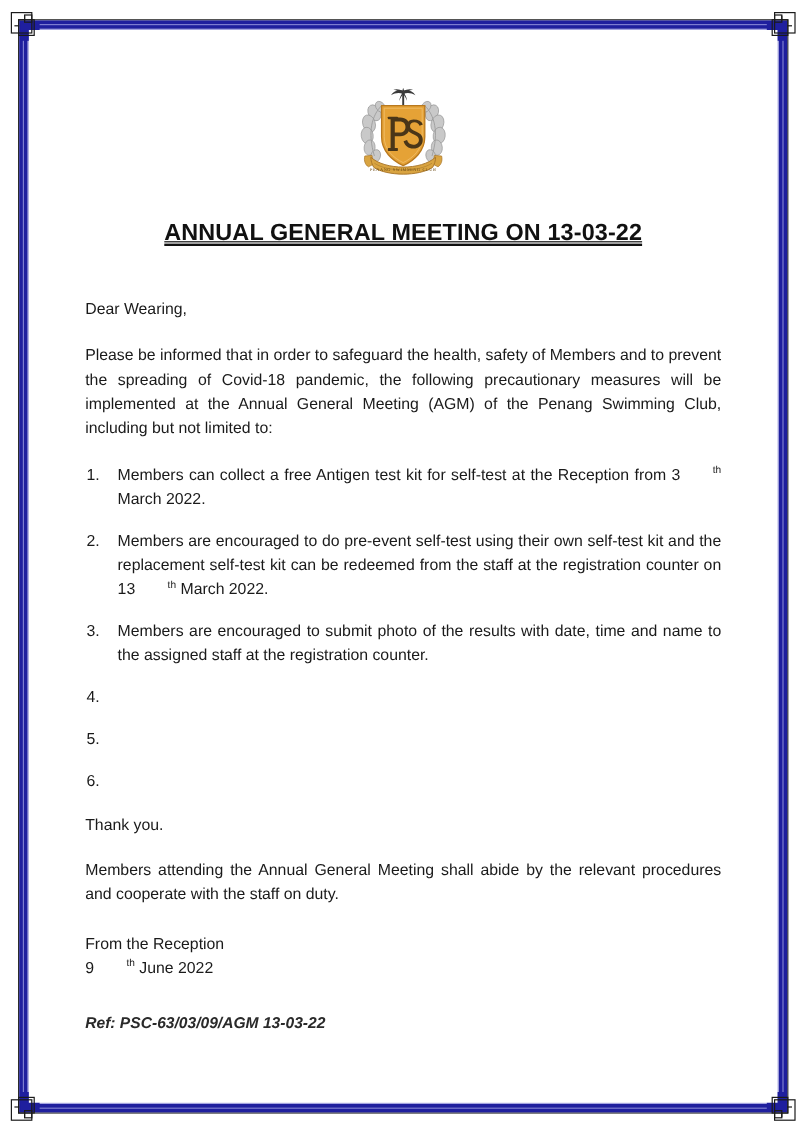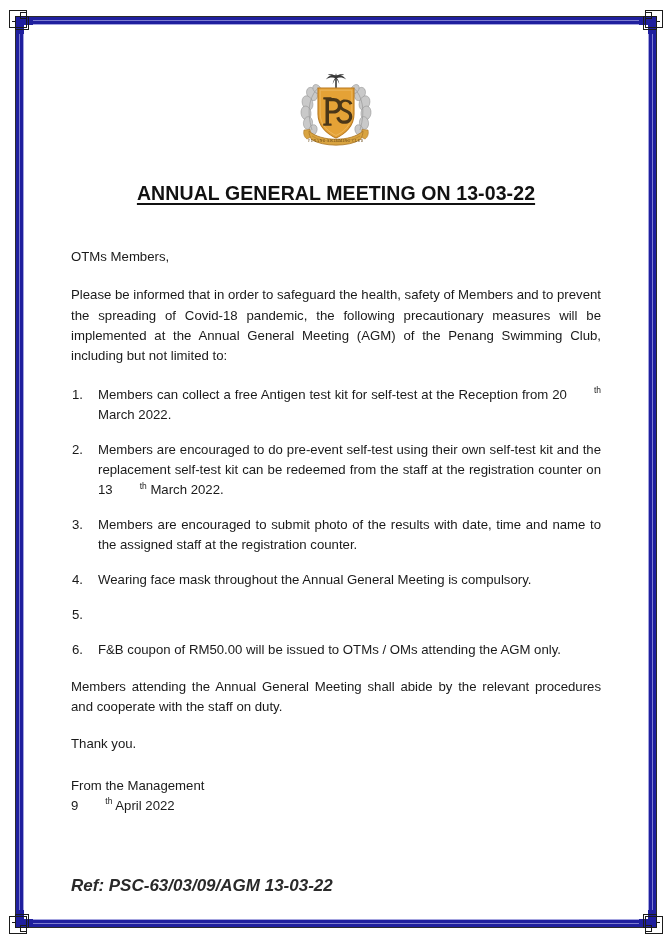--- a/index.html
+++ b/index.html
@@ -112,20 +112,21 @@
     height: 86px;
   }
 
   .doc-title {
     text-align: center;
     font-size: 19.5px;
     font-weight: bold;
     letter-spacing: 0.1px;
     margin: 24px 0 0 0;
     color: #111111;
+    text-decoration: underline;
   }
   .doc-title span.ul {
     text-decoration: underline;
     text-underline-offset: 3px;
     text-decoration-thickness: 2px;
   }
 
   .body-block {
     margin: 0 auto;
     padding: 0 0 0 0;
@@ -179,24 +180,24 @@
   }
 
   .signoff {
     font-size: 13.2px;
     line-height: 1.52;
     margin-top: 21px;
   }
   .signoff .line2 { display: block; }
 
   .ref-line {
-    font-size: 17px;
+    font-size: 13px;
     font-style: italic;
     font-weight: bold;
-    margin-top: 60px;
+    margin-top: 28px;
     color: #2a2a2a;
   }
 </style>
 </head>
 <body>
 
 <div id="page">
 
   <div class="border-outer"></div>
   <div class="border-band"></div>
@@ -317,51 +318,51 @@
         </svg>
       </span>
     </div>
 
     <h1 class="doc-title">
       <span class="ul">ANNUAL GENERAL MEETING ON 13-03-22</span>
     </h1>
 
     <div class="body-block">
 
-      <div class="salutation">OTMs Members,</div>
+      <div class="salutation">Dear Wearing,</div>
 
       <p class="para">Please be informed that in order to safeguard the health, safety of Members and to prevent the spreading of Covid-18 pandemic, the following precautionary measures will be implemented at the Annual General Meeting (AGM) of the Penang Swimming Club, including but not limited to:</p>
 
       <ol class="measures">
         <li>
-          <span class="num">1.</span><span>Members can collect a free Antigen test kit for self-test at the Reception from 20</span><sup>th</sup><span> March 2022.</span>
+          <span class="num">1.</span><span>Members can collect a free Antigen test kit for self-test at the Reception from 3</span><sup>th</sup><span> March 2022.</span>
         </li>
         <li>
           <span class="num">2.</span><span>Members are encouraged to do pre-event self-test using their own self-test kit and the replacement self-test kit can be redeemed from the staff at the registration counter on 13</span><sup>th</sup><span> March 2022.</span>
         </li>
         <li>
           <span class="num">3.</span><span>Members are encouraged to submit photo of the results with date, time and name to the assigned staff at the registration counter.</span><sup></sup><span></span>
         </li>
         <li>
-          <span class="num">4.</span><span>Wearing face mask throughout the Annual General Meeting is compulsory.</span><sup></sup><span></span>
+          <span class="num">4.</span><sup></sup><span></span>
         </li>
         <li>
           <span class="num">5.</span><sup></sup><span></span>
         </li>
         <li>
-          <span class="num">6.</span><span>F&amp;B coupon of RM50.00 will be issued to OTMs / OMs attending the AGM only.</span><sup></sup><span></span>
+          <span class="num">6.</span><sup></sup><span></span>
         </li>
       </ol>
 
+      <p class="para tight">Thank you.</p>
+
       <p class="para tight">Members attending the Annual General Meeting shall abide by the relevant procedures and cooperate with the staff on duty.</p>
 
-      <p class="para tight">Thank you.</p>
-
       <div class="signoff">
-        <span>From the Management</span>
-        <span class="line2"><span>9</span><sup>th</sup><span> April 2022</span></span>
+        <span>From the Reception</span>
+        <span class="line2"><span>9</span><sup>th</sup><span> June 2022</span></span>
       </div>
 
       <div class="ref-line">Ref: PSC-63/03/09/AGM 13-03-22</div>
 
     </div>
   </div>
 </div>
 
 </body></html>

